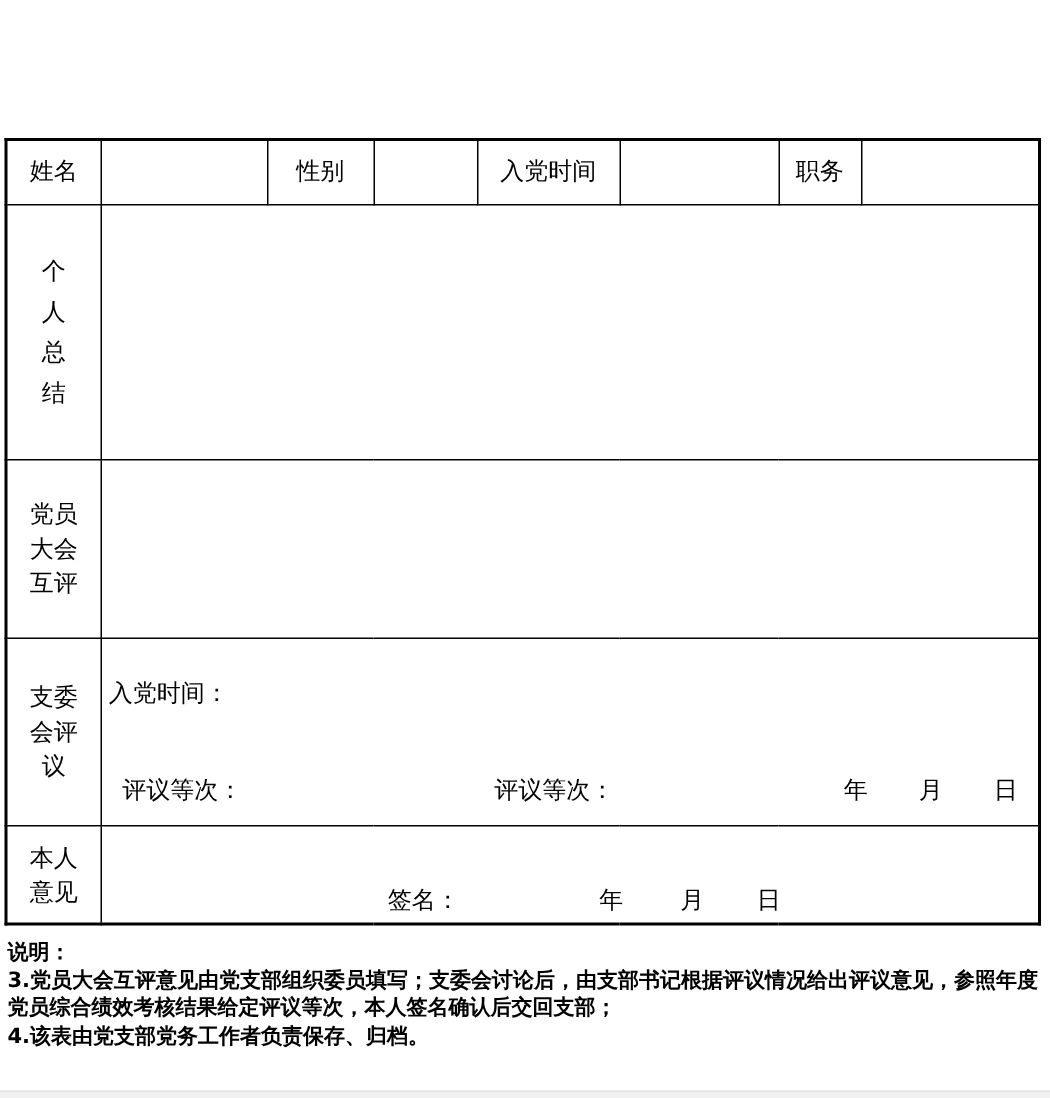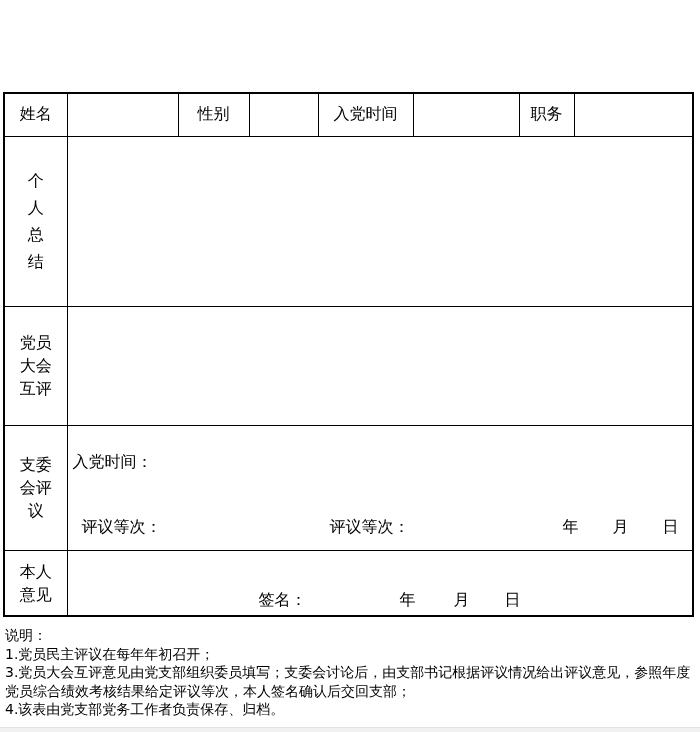--- a/index.html
+++ b/index.html
@@ -61,21 +61,21 @@
   td.opinion-cell { position: relative; text-align: left; }
   .op-sign  { position: absolute; left: 191px; bottom: 4px; }
   .op-year  { position: absolute; left: 332px; bottom: 4px; }
   .op-month { position: absolute; left: 386px; bottom: 4px; }
   .op-day   { position: absolute; left: 437px; bottom: 4px; }
 
   .notes {
     position: absolute; top: 626px; left: 5px; width: 692px;
     font-size: 14px; line-height: 1.33;
   }
-  .notes div { white-space: normal; }
+  .notes div { white-space: normal; font-weight: bold; }
 
   .scroll-strip {
     position: absolute; left: 0; bottom: 0; width: 700px; height: 5px;
     background: #f1f1f1; border-top: 1px solid #e2e2e2;
   }
 </style>
 </head>
 <body>
 
 <div class="page">
@@ -138,20 +138,19 @@
         <span class="op-year">年</span>
         <span class="op-month">月</span>
         <span class="op-day">日</span>
       </td>
     </tr>
   </tbody>
     </table>
 
   <div class="notes">
     <div>说明：</div>
-    <div>1.党员民主评议在每年年初召开；</div>
     <div>3.党员大会互评意见由党支部组织委员填写；支委会讨论后，由支部书记根据评议情况给出评议意见，参照年度党员综合绩效考核结果给定评议等次，本人签名确认后交回支部；</div>
     <div>4.该表由党支部党务工作者负责保存、归档。</div>
   </div>
 
   <div class="scroll-strip"></div>
 
 </div>
 
 </body></html>

